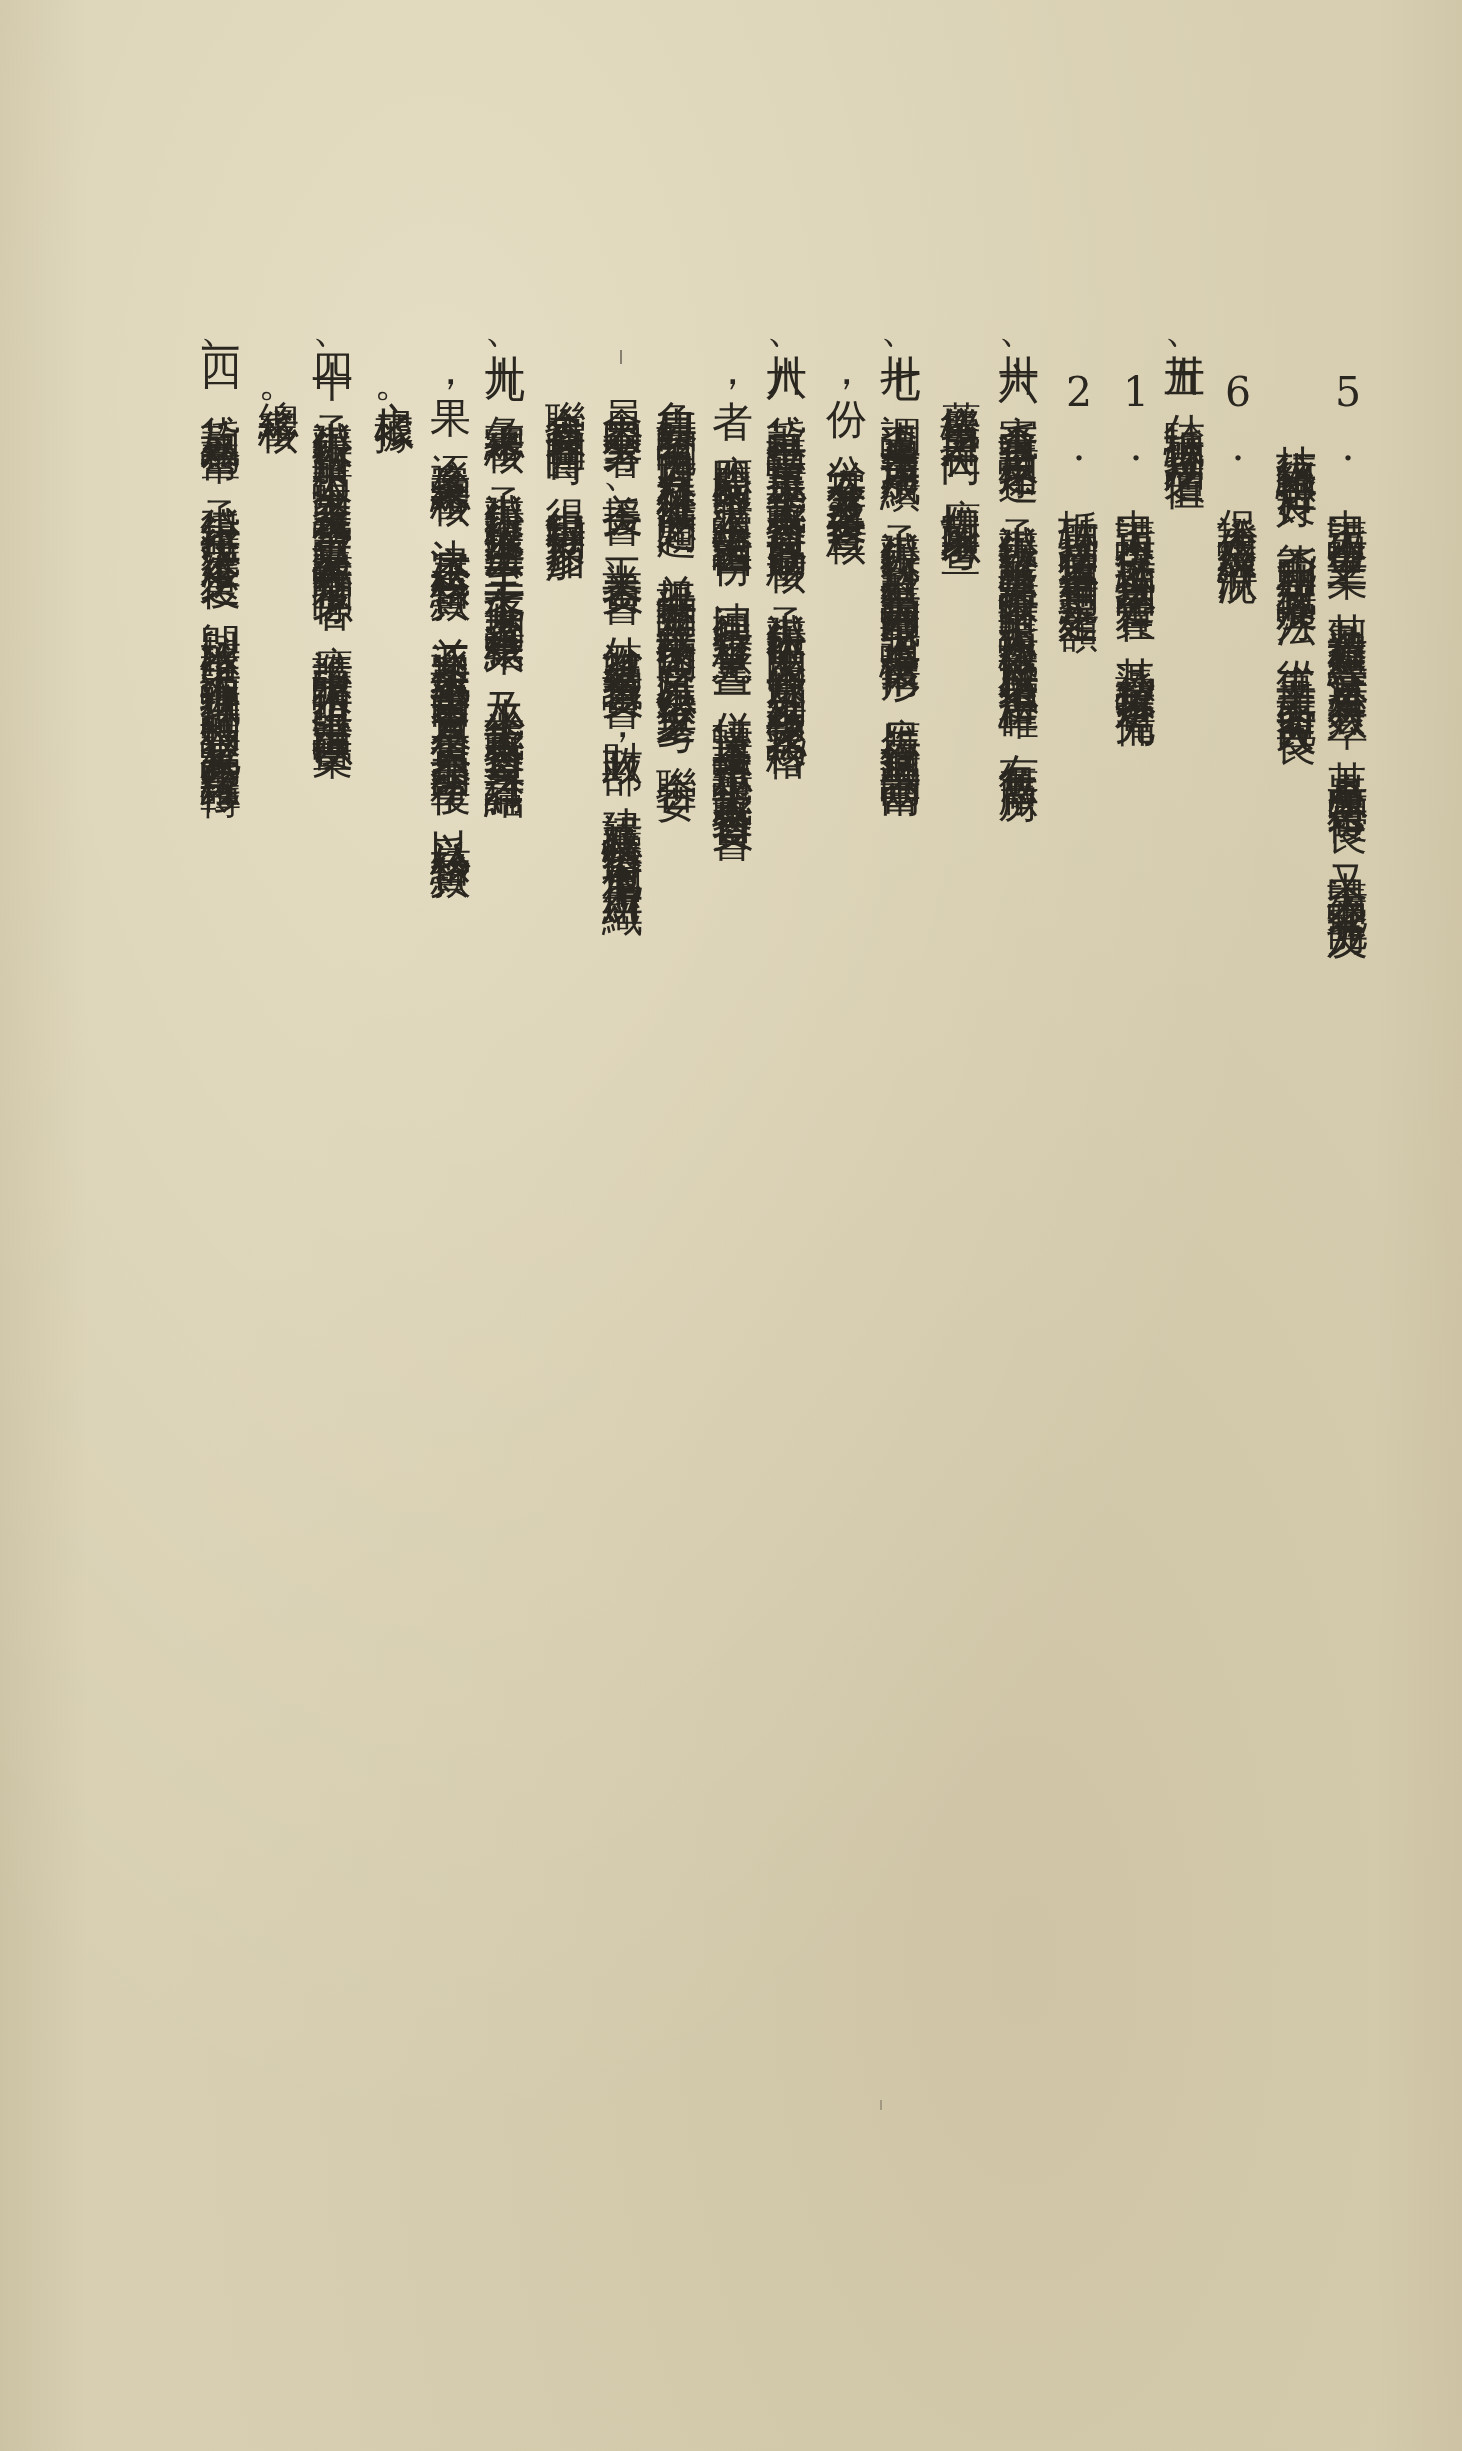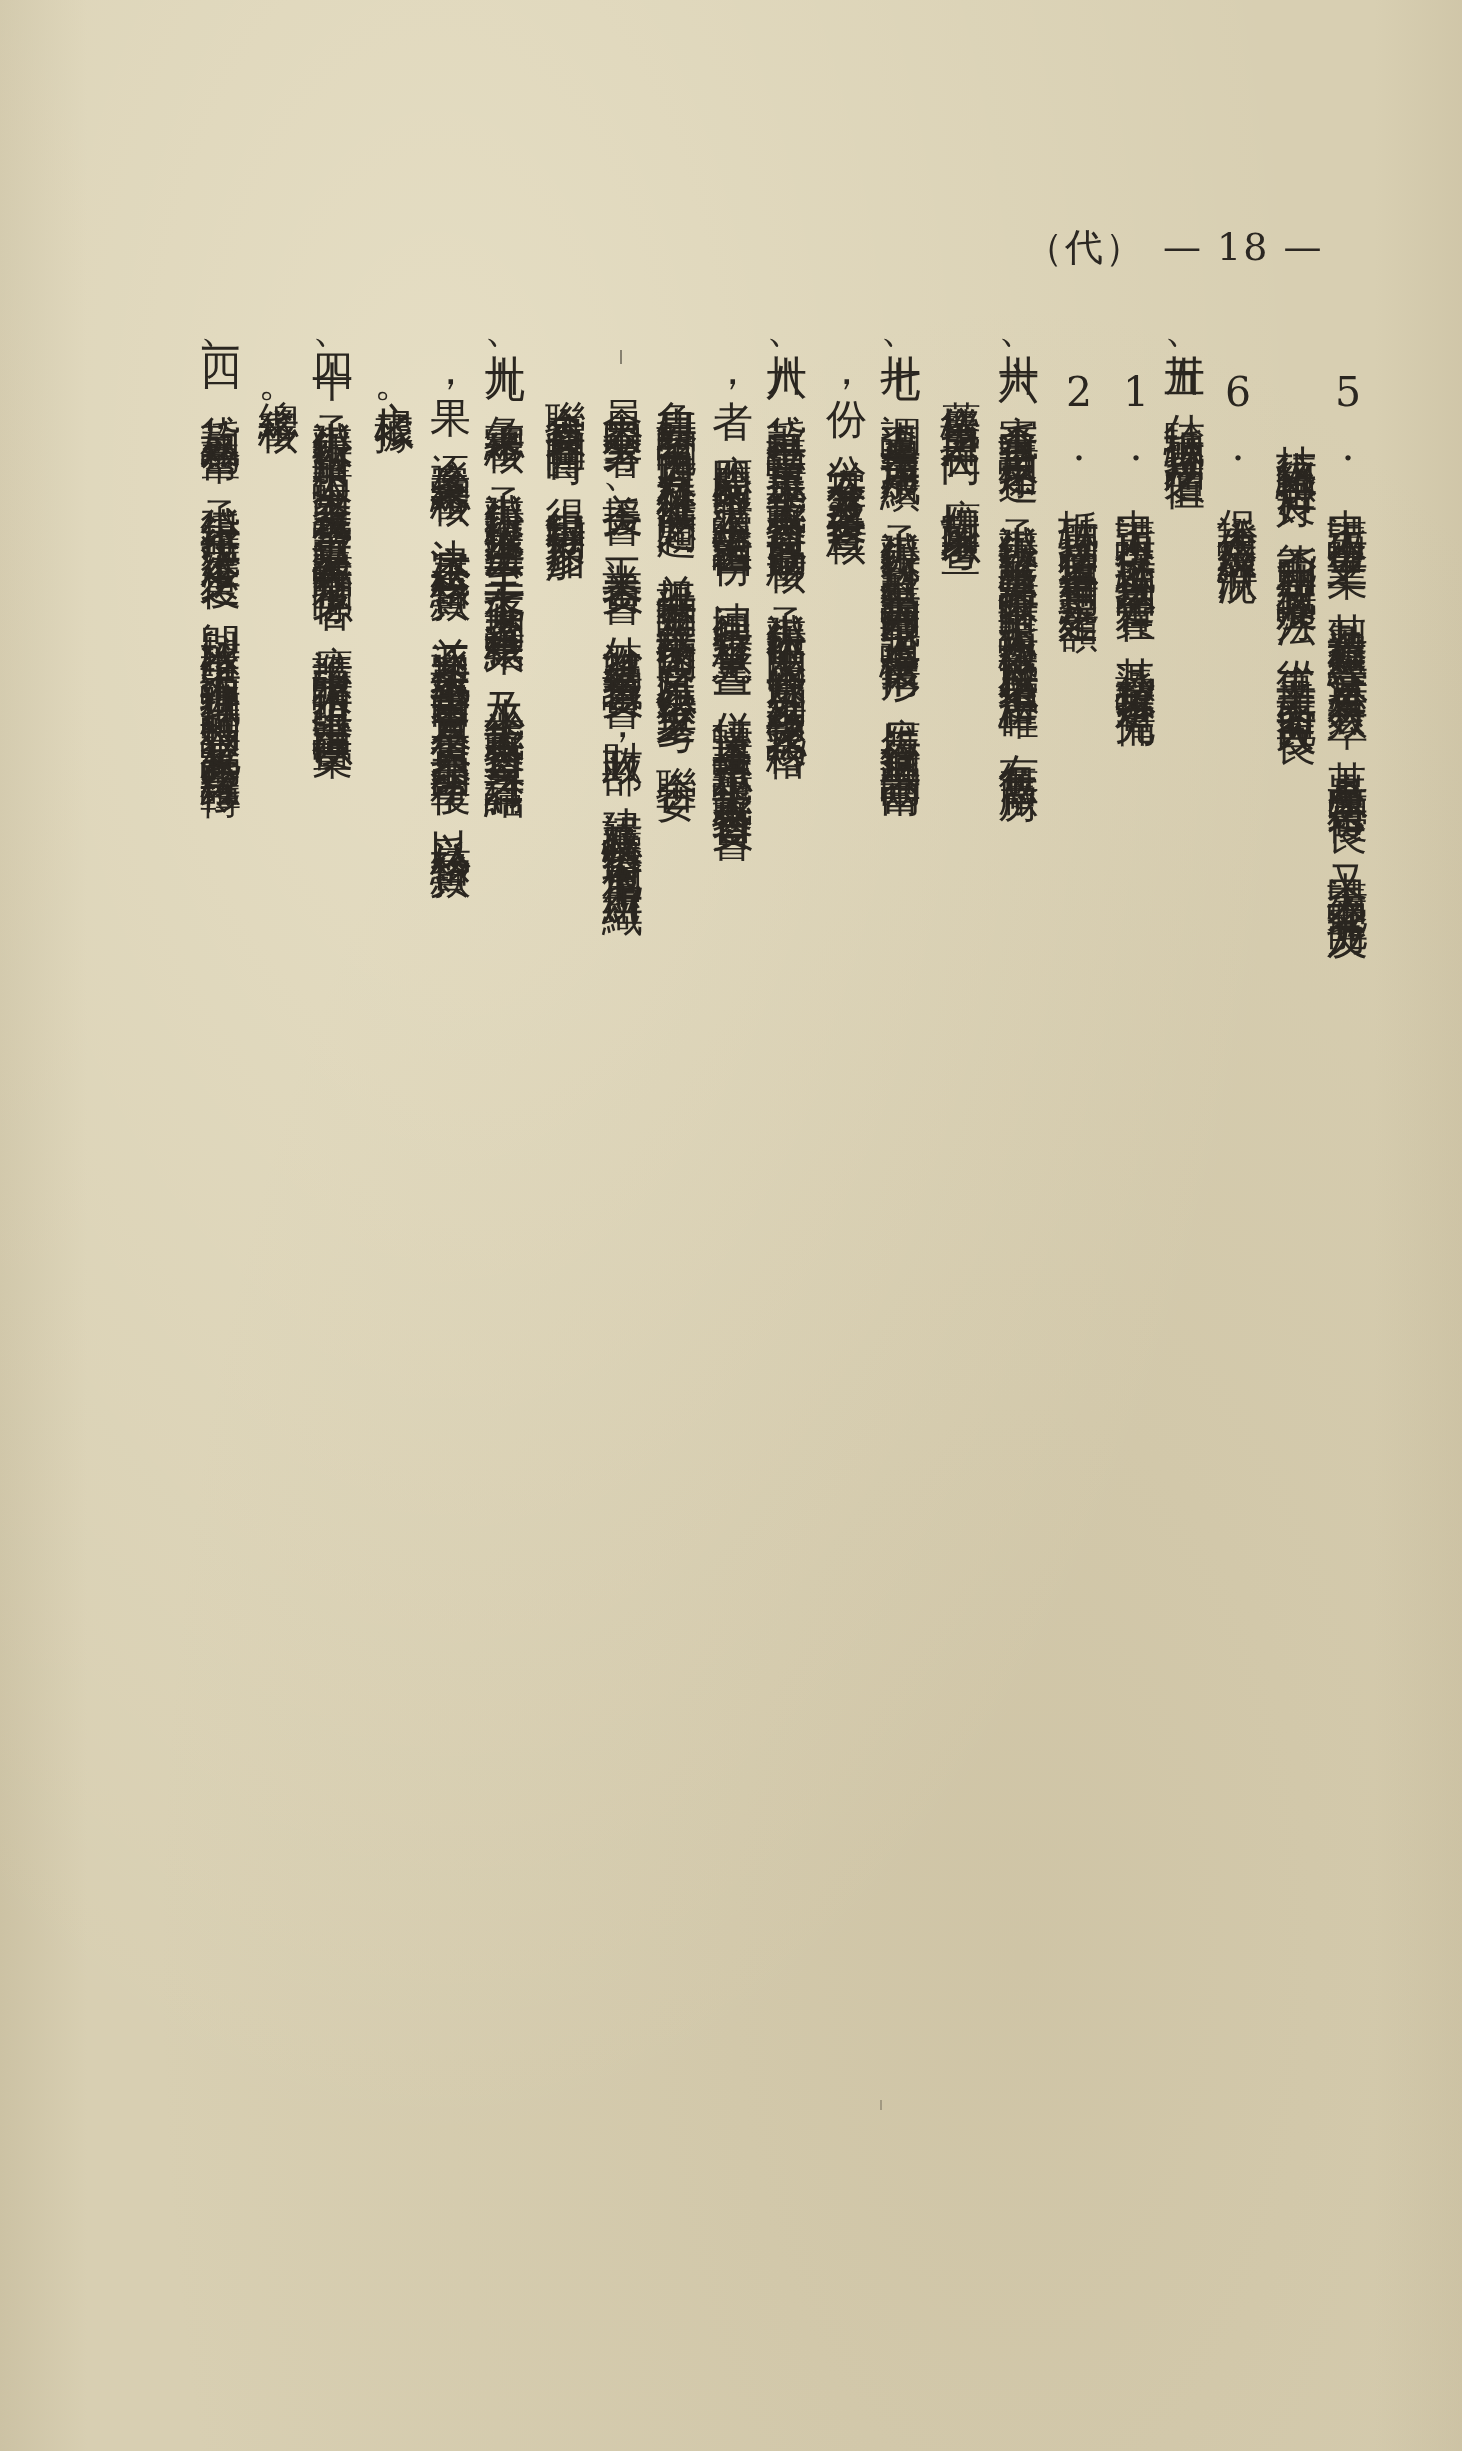--- a/index.html
+++ b/index.html
@@ -52,23 +52,20 @@
     background: #4a4438;
     opacity: 0.6;
   }
   .fold-mark.b { top: 2100px; left: 880px; height: 10px; opacity: 0.35; }
 </style>
 </head>
 <body>
 
 <div class="page">
 
-  <div class="header">
-    <span>（代）</span><span>— 18 —</span>
-  </div>
 
   <div class="fold-mark"></div>
   <div class="fold-mark b"></div>
 
   <div class="col" style="left:1327px; top:368px;">5.申請人所從事之工業，其製造過程與經營方法是否具有效率，其出產品質是否優良，又申請人之管理能力及</div>
   <div class="col" style="left:1276px; top:413px;">技術經驗是否良好，能否利用新式設備及方法，從事工業上之研究與改良。</div>
   <div class="col" style="left:1217px; top:368px;">6.保證人信用及經濟狀況。</div>
   <div class="col" style="left:1164px; top:322px;">卅五、估驗抵質押物品之價值：</div>
   <div class="col" style="left:1115px; top:368px;">1.申請人所提供之抵質押物品是否實在，其憑證契據是否完備。</div>
   <div class="col" style="left:1058px; top:368px;">2.抵質押物品之價值是否達到規定之金額。</div>

